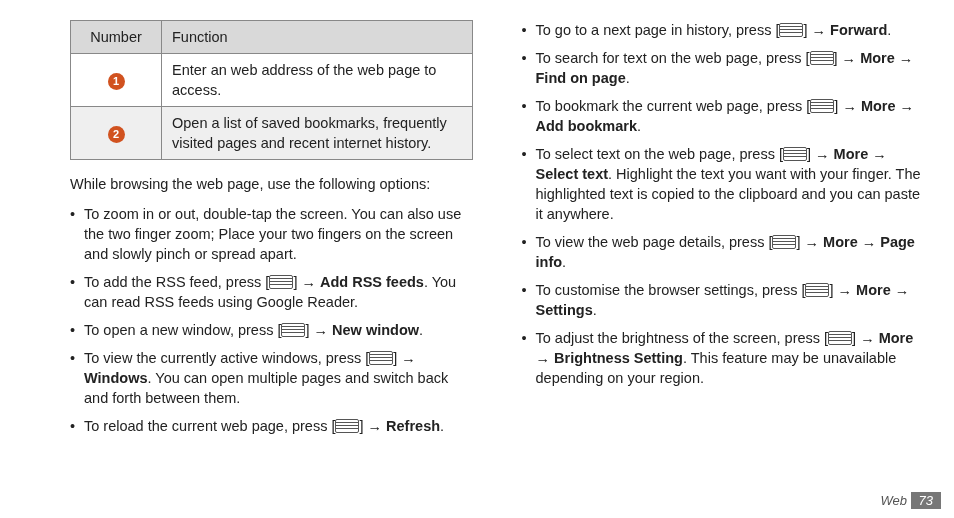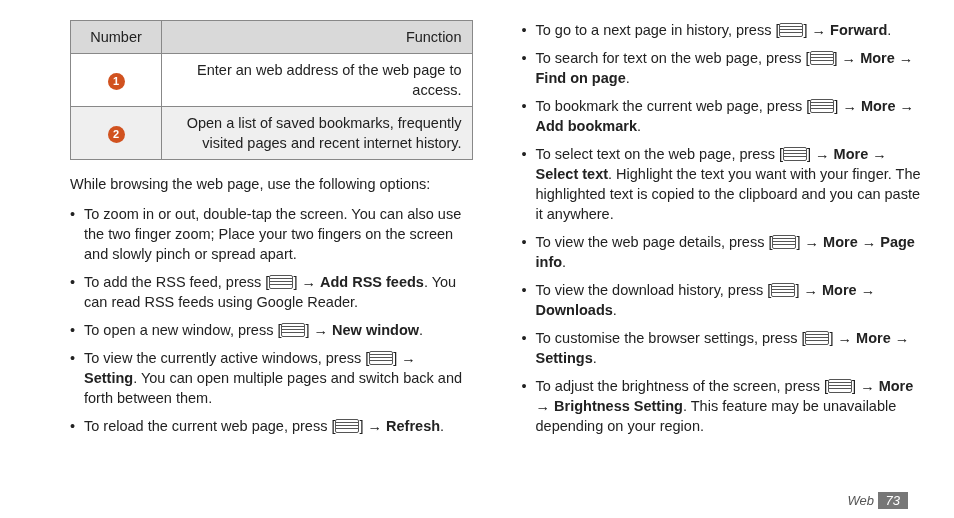--- a/index.html
+++ b/index.html
@@ -29,21 +29,21 @@
   table {
     border-collapse: collapse;
     width: 100%;
     margin-bottom: 14px;
     font-size: 14.5px;
   }
   td, th {
     border: 1px solid #888;
     padding: 6px 10px;
     vertical-align: middle;
-    text-align: right;
+    text-align: left;
   }
   th {
     background: #d9d9d9;
     font-weight: normal;
   }
   tr.alt td { background: #efefef; }
   .num-col { width: 70px; text-align: center; }
   .numcircle {
     display: inline-block;
     width: 17px; height: 17px;
@@ -86,21 +86,21 @@
       transparent 6px, transparent 8px, #555 8px, #555 9px,
       transparent 9px
     );
   }
   b { font-weight: bold; margin-top: 24px; }
   .footer {
     text-align: right;
     font-style: italic;
     font-size: 13px;
     color: #555;
-    padding-right: 46px;
+    padding-right: 13px;
     margin-top: -6px;
   }
   .pagenum {
     display: inline-block;
     background: #777;
     color: #fff;
     font-style: italic;
     padding: 1px 8px;
     font-size: 13px;
   }
@@ -126,33 +126,32 @@
       </tr>
     </tbody>
       </table>
 
     <div class="intro">While browsing the web page, use the following options:</div>
 
     <ul class="bul" id="left-list">
         <li>To zoom in or out, double-tap the screen. You can also use the two finger zoom; Place your two fingers on the screen and slowly pinch or spread apart.</li>
         <li>To add the RSS feed, press [<span class="menu-icon"></span>] → <b>Add RSS feeds</b>. You can read RSS feeds using Google Reader.</li>
         <li>To open a new window, press [<span class="menu-icon"></span>] → <b>New window</b>.</li>
-        <li>To view the currently active windows, press [<span class="menu-icon"></span>] → <b>Setting</b>. You can open multiple pages and switch back and forth between them.</li>
+        <li>To view the currently active windows, press [<span class="menu-icon"></span>] → <b>Windows</b>. You can open multiple pages and switch back and forth between them.</li>
         <li>To reload the current web page, press [<span class="menu-icon"></span>] → <b>Refresh</b>.</li>
       </ul>
   </div>
 
   <div class="col col-right">
     <ul class="bul" id="right-list">
         <li>To go to a next page in history, press [<span class="menu-icon"></span>] → <b>Forward</b>.</li>
         <li>To search for text on the web page, press [<span class="menu-icon"></span>] → <b>More</b> → <b>Find on page</b>.</li>
         <li>To bookmark the current web page, press [<span class="menu-icon"></span>] → <b>More</b> → <b>Add bookmark</b>.</li>
         <li>To select text on the web page, press [<span class="menu-icon"></span>] → <b>More</b> → <b>Select text</b>. Highlight the text you want with your finger. The highlighted text is copied to the clipboard and you can paste it anywhere.</li>
         <li>To view the web page details, press [<span class="menu-icon"></span>] → <b>More</b> → <b>Page info</b>.</li>
-        <li>To view the download history, press [<span class="menu-icon"></span>] → <b>More</b> → <b>Downloads</b>.</li>
         <li>To customise the browser settings, press [<span class="menu-icon"></span>] → <b>More</b> → <b>Settings</b>.</li>
         <li>To adjust the brightness of the screen, press [<span class="menu-icon"></span>] → <b>More</b> → <b>Brightness Setting</b>. This feature may be unavailable depending on your region.</li>
       </ul>
   </div>
 </div>
 
 <div class="footer">
   <span>Web</span>
   <span class="pagenum">73</span>
 </div>

